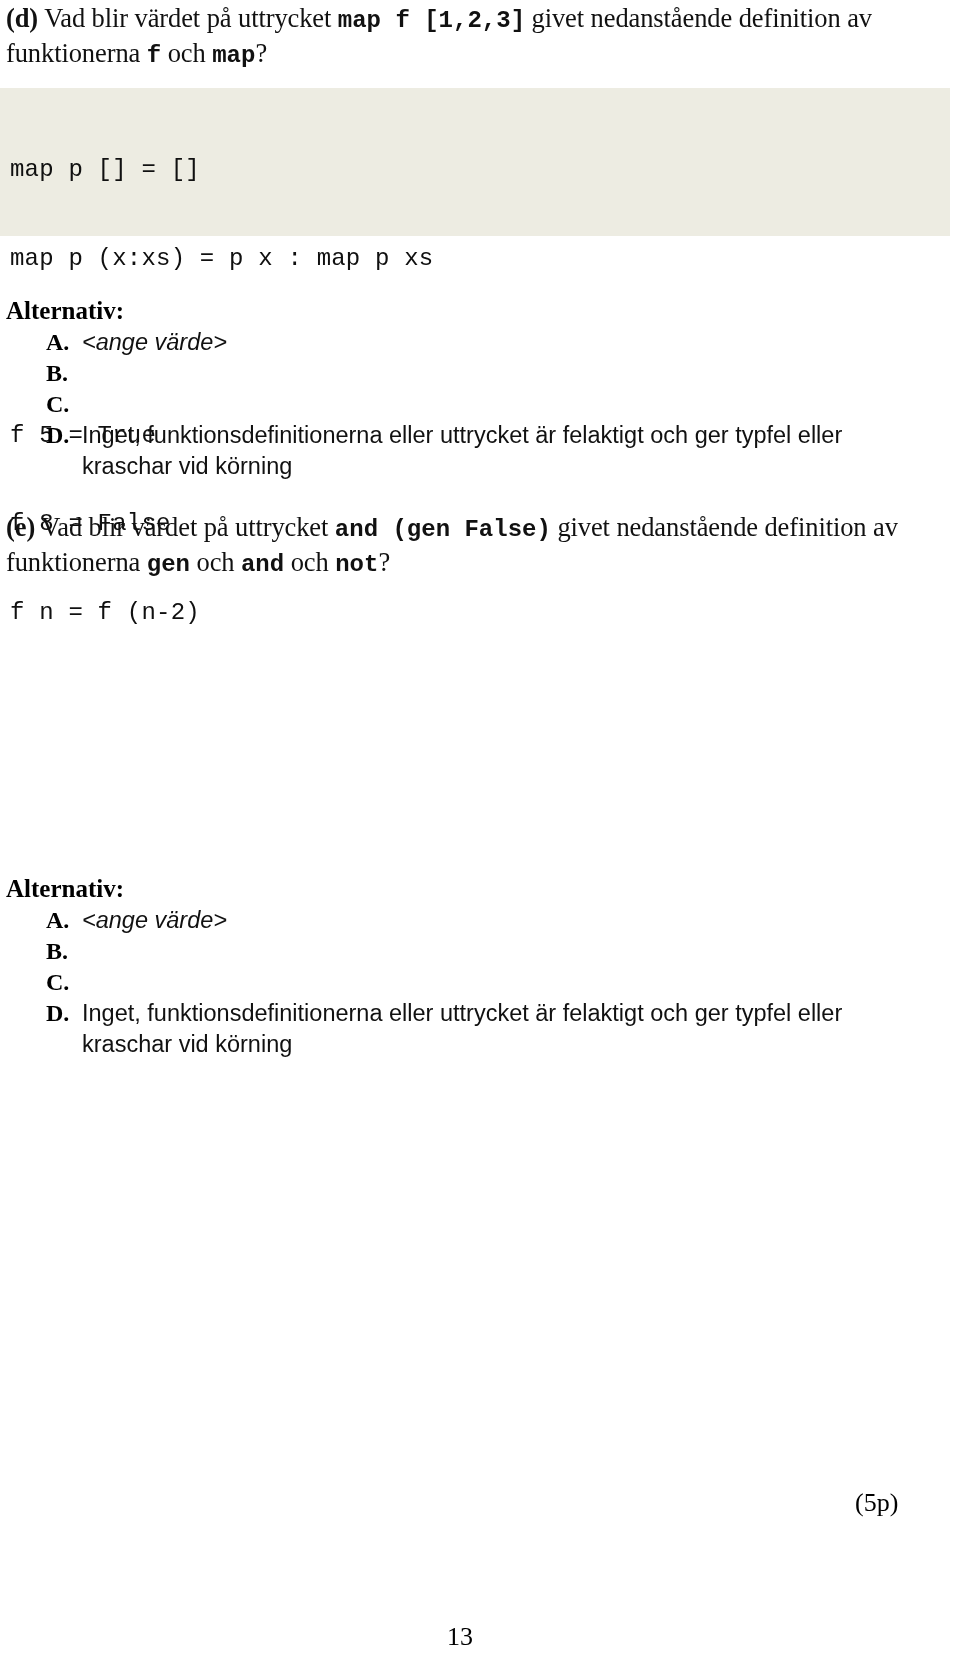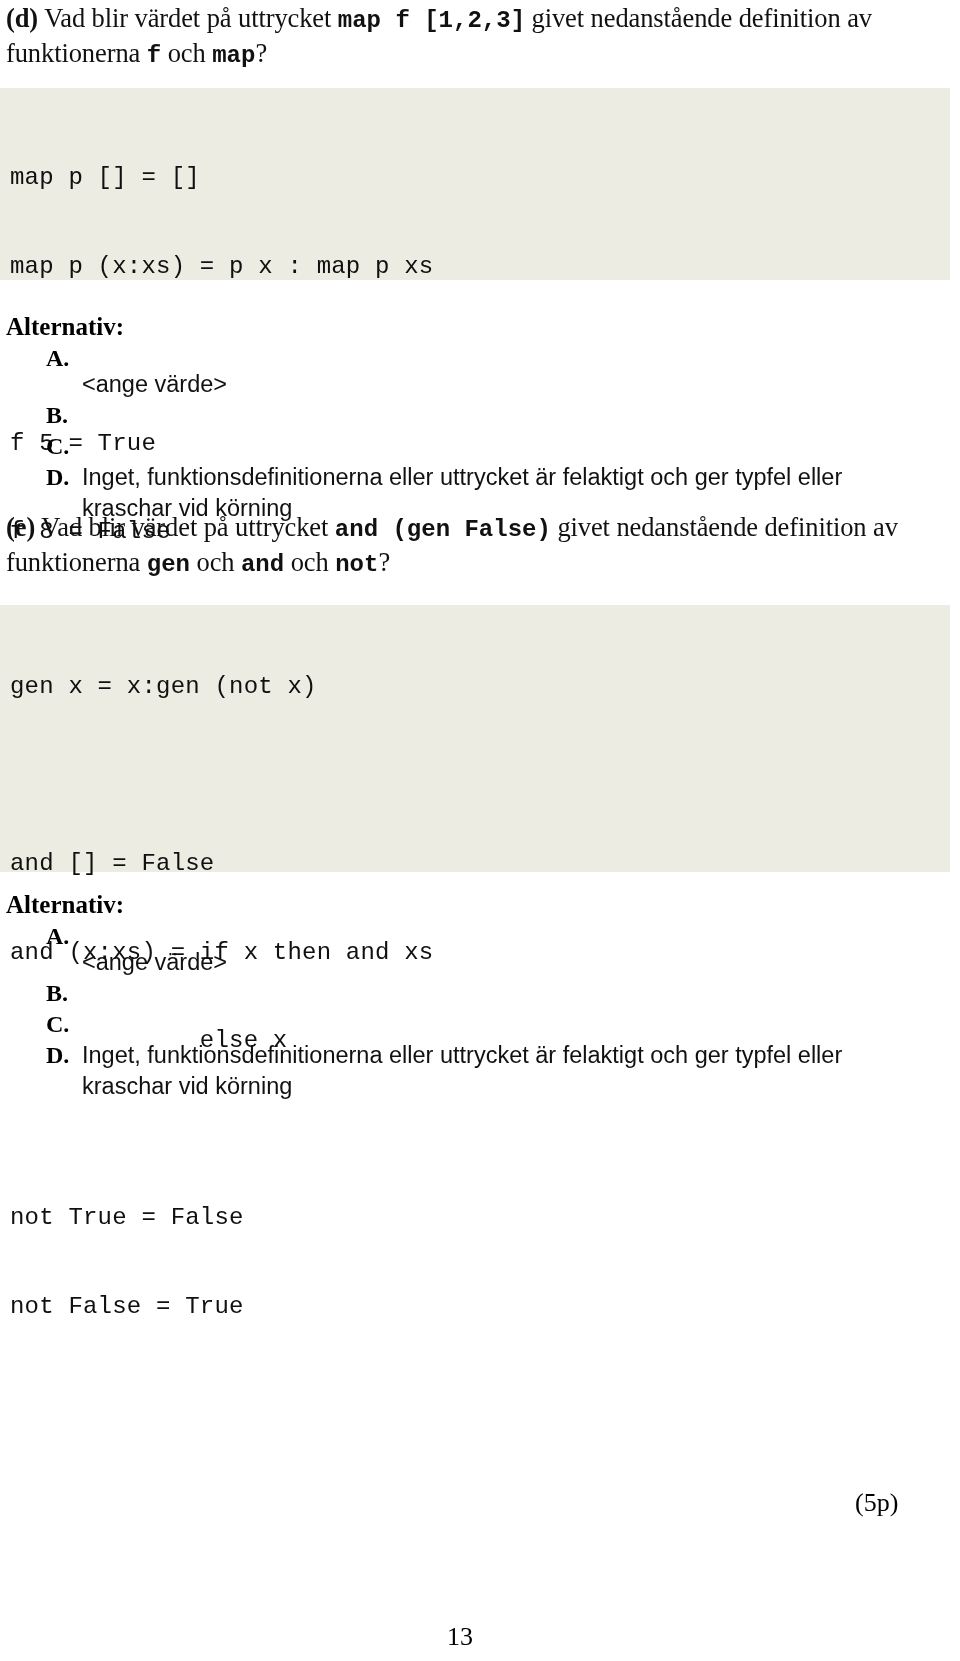--- a/index.html
+++ b/index.html
@@ -64,21 +64,21 @@
   
   .alt-block {
     position: absolute;
   }
   .alt-title {
     font-family: "Liberation Serif", serif;
     font-weight: bold;
     font-size: 25px;
     line-height: 29px;
     color: #000;
-    margin: 16px 0 2px 0;
+    margin: 0 0 2px 0;
   }
   .alt-row {
     display: flex;
     align-items: flex-start;
     min-height: 29px;
   }
   .alt-letter {
     font-family: "Liberation Serif", serif;
     font-weight: bold;
     font-size: 24px;
@@ -89,21 +89,21 @@
     color: #000;
   }
   .alt-text {
     font-family: "Liberation Sans", sans-serif;
     font-size: 23.5px;
     line-height: 31px;
     color: #111;
     max-width: 790px;
   }
   .alt-text.italic {
-    margin-top: 26px;
+    font-style: italic;
   }
 
   
   .points {
     position: absolute;
     font-family: Liberation Serif, serif;
     font-size: 26px;
     line-height: 30px;
   }
   .pagenum {
@@ -116,21 +116,21 @@
 </style>
 </head>
 <body>
 
 <div class="page">
 
   <div class="question" style="left:6px; top:2px; width:900px;">
     <span class="lbl">(d)</span><span> Vad blir värdet på uttrycket </span><span class="mono">map f [1,2,3]</span><span> givet nedanstående definition av funktionerna </span><span class="mono">f</span><span> och </span><span class="mono">map</span><span>?</span>
   </div>
 
-  <div class="codeblock" style="left:0px; top:88px; width:950px; height:192px; padding:16px 0 0 10px;">
+  <div class="codeblock" style="left:0px; top:88px; width:950px; height:148px; padding:8px 0 0 10px;">
     <span class="code-line">map p [] = []</span>
     <span class="code-line">map p (x:xs) = p x : map p xs</span>
     <span class="code-line"></span>
     <span class="code-line">f 5 = True</span>
     <span class="code-line">f 8 = False</span>
     <span class="code-line">f n = f (n-2)</span>
   </div>
 
   <div class="alt-block" style="left:6px; top:296px; width:900px;">
     <div class="alt-title">Alternativ:</div>
@@ -153,30 +153,20 @@
     <div class="alt-row">
       <div class="alt-letter">D.</div>
       <div class="alt-text">Inget, funktionsdefinitionerna eller uttrycket är felaktigt och ger typfel eller kraschar vid körning</div>
     </div>
   </div>
 
   <div class="question" style="left:6px; top:511px; width:900px;">
     <span class="lbl">(e)</span><span> Vad blir värdet på uttrycket </span><span class="mono">and (gen False)</span><span> givet nedanstående definition av funktionerna </span><span class="mono">gen</span><span> och </span><span class="mono">and</span><span> och </span><span class="mono">not</span><span>?</span>
   </div>
 
-  <div class="codeblock" style="left:0px; top:605px; width:950px; height:267px; padding:8px 0 0 10px;">
-    <span class="code-line">gen x = x:gen (not x)</span>
-    <span class="code-line"></span>
-    <span class="code-line">and [] = False</span>
-    <span class="code-line">and (x:xs) = if x then and xs</span>
-    <span class="code-line">             else x</span>
-    <span class="code-line"></span>
-    <span class="code-line">not True = False</span>
-    <span class="code-line">not False = True</span>
-  </div>
 
   <div class="alt-block" style="left:6px; top:874px; width:900px;">
     <div class="alt-title">Alternativ:</div>
 
     <div class="alt-row">
       <div class="alt-letter">A.</div>
       <div class="alt-text italic">&lt;ange värde&gt;</div>
     </div>
 
     <div class="alt-row">

